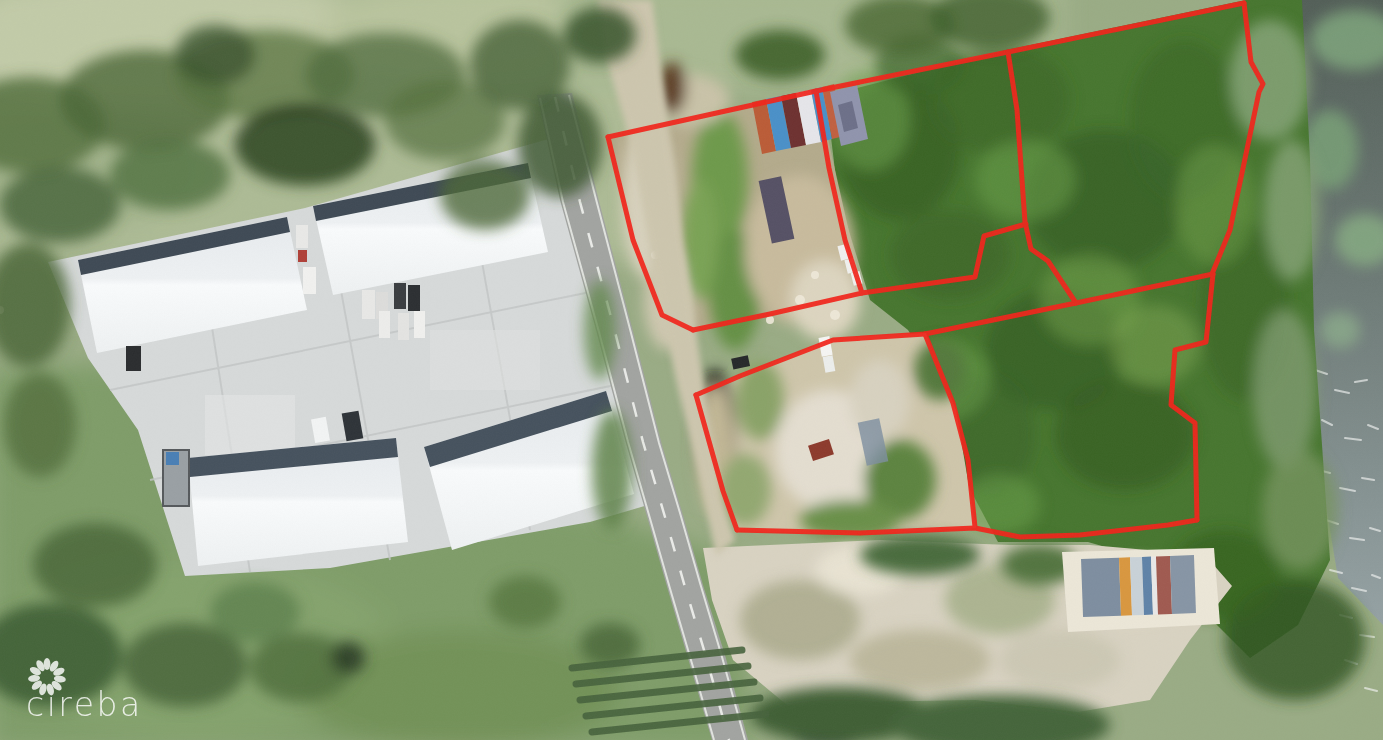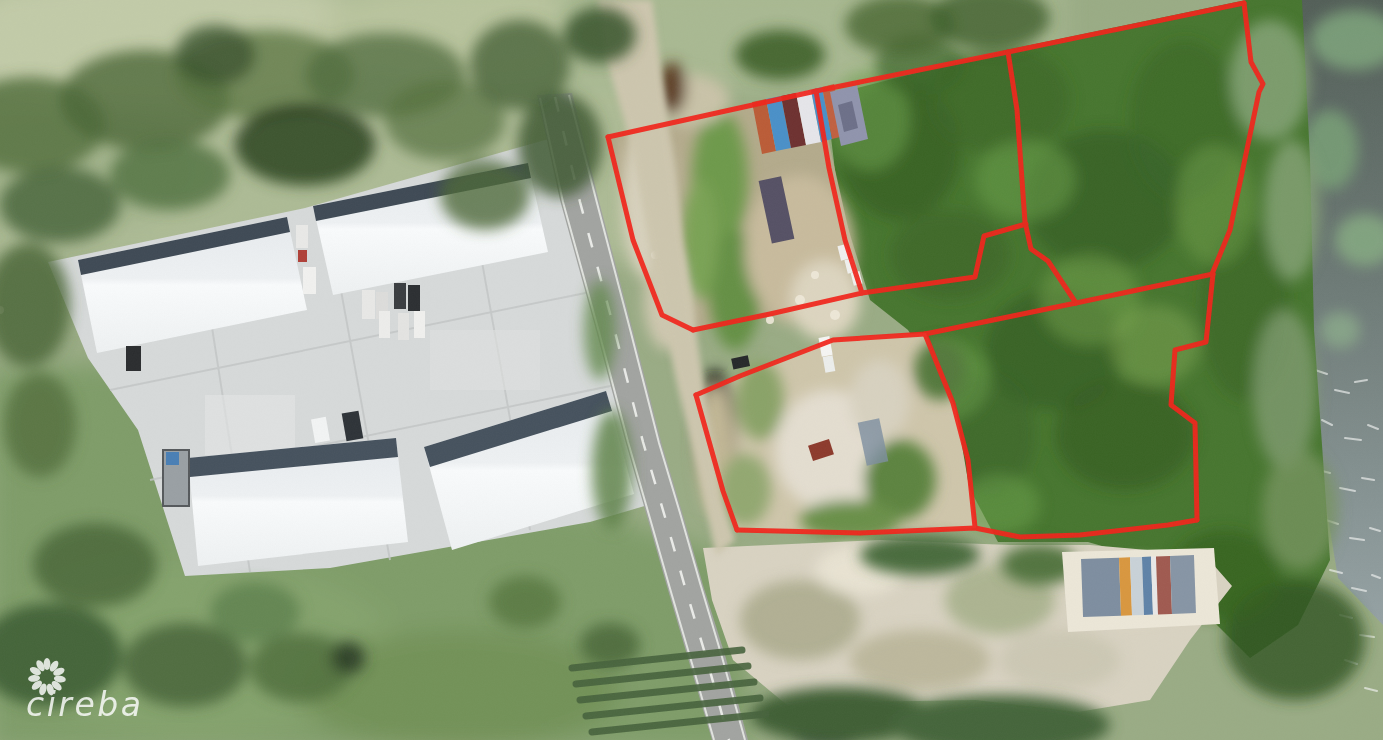--- a/index.html
+++ b/index.html
@@ -1,17 +1,17 @@
 <!DOCTYPE html>
 <html><head>
 <meta charset="utf-8">
 <style>
   html,body{margin:0;padding:0;background:#222;}
   body{width:1383px;height:740px;overflow:hidden;font-family:"Liberation Sans",sans-serif;}
-  #stage{position:relative;width:1383px;height:740px;font-style:italic;}
+  #stage{position:relative;width:1383px;height:740px;}
   svg{display:block;}
   .wm-text{font-family:"DejaVu Sans","Liberation Sans",sans-serif;font-weight:200;}
 </style>
 </head>
 <body>
 
 <div id="stage">
 <svg width="1383" height="740" viewBox="0 0 1383 740">
   <defs>
     <filter id="b1" x="-50%" y="-50%" width="200%" height="200%">

